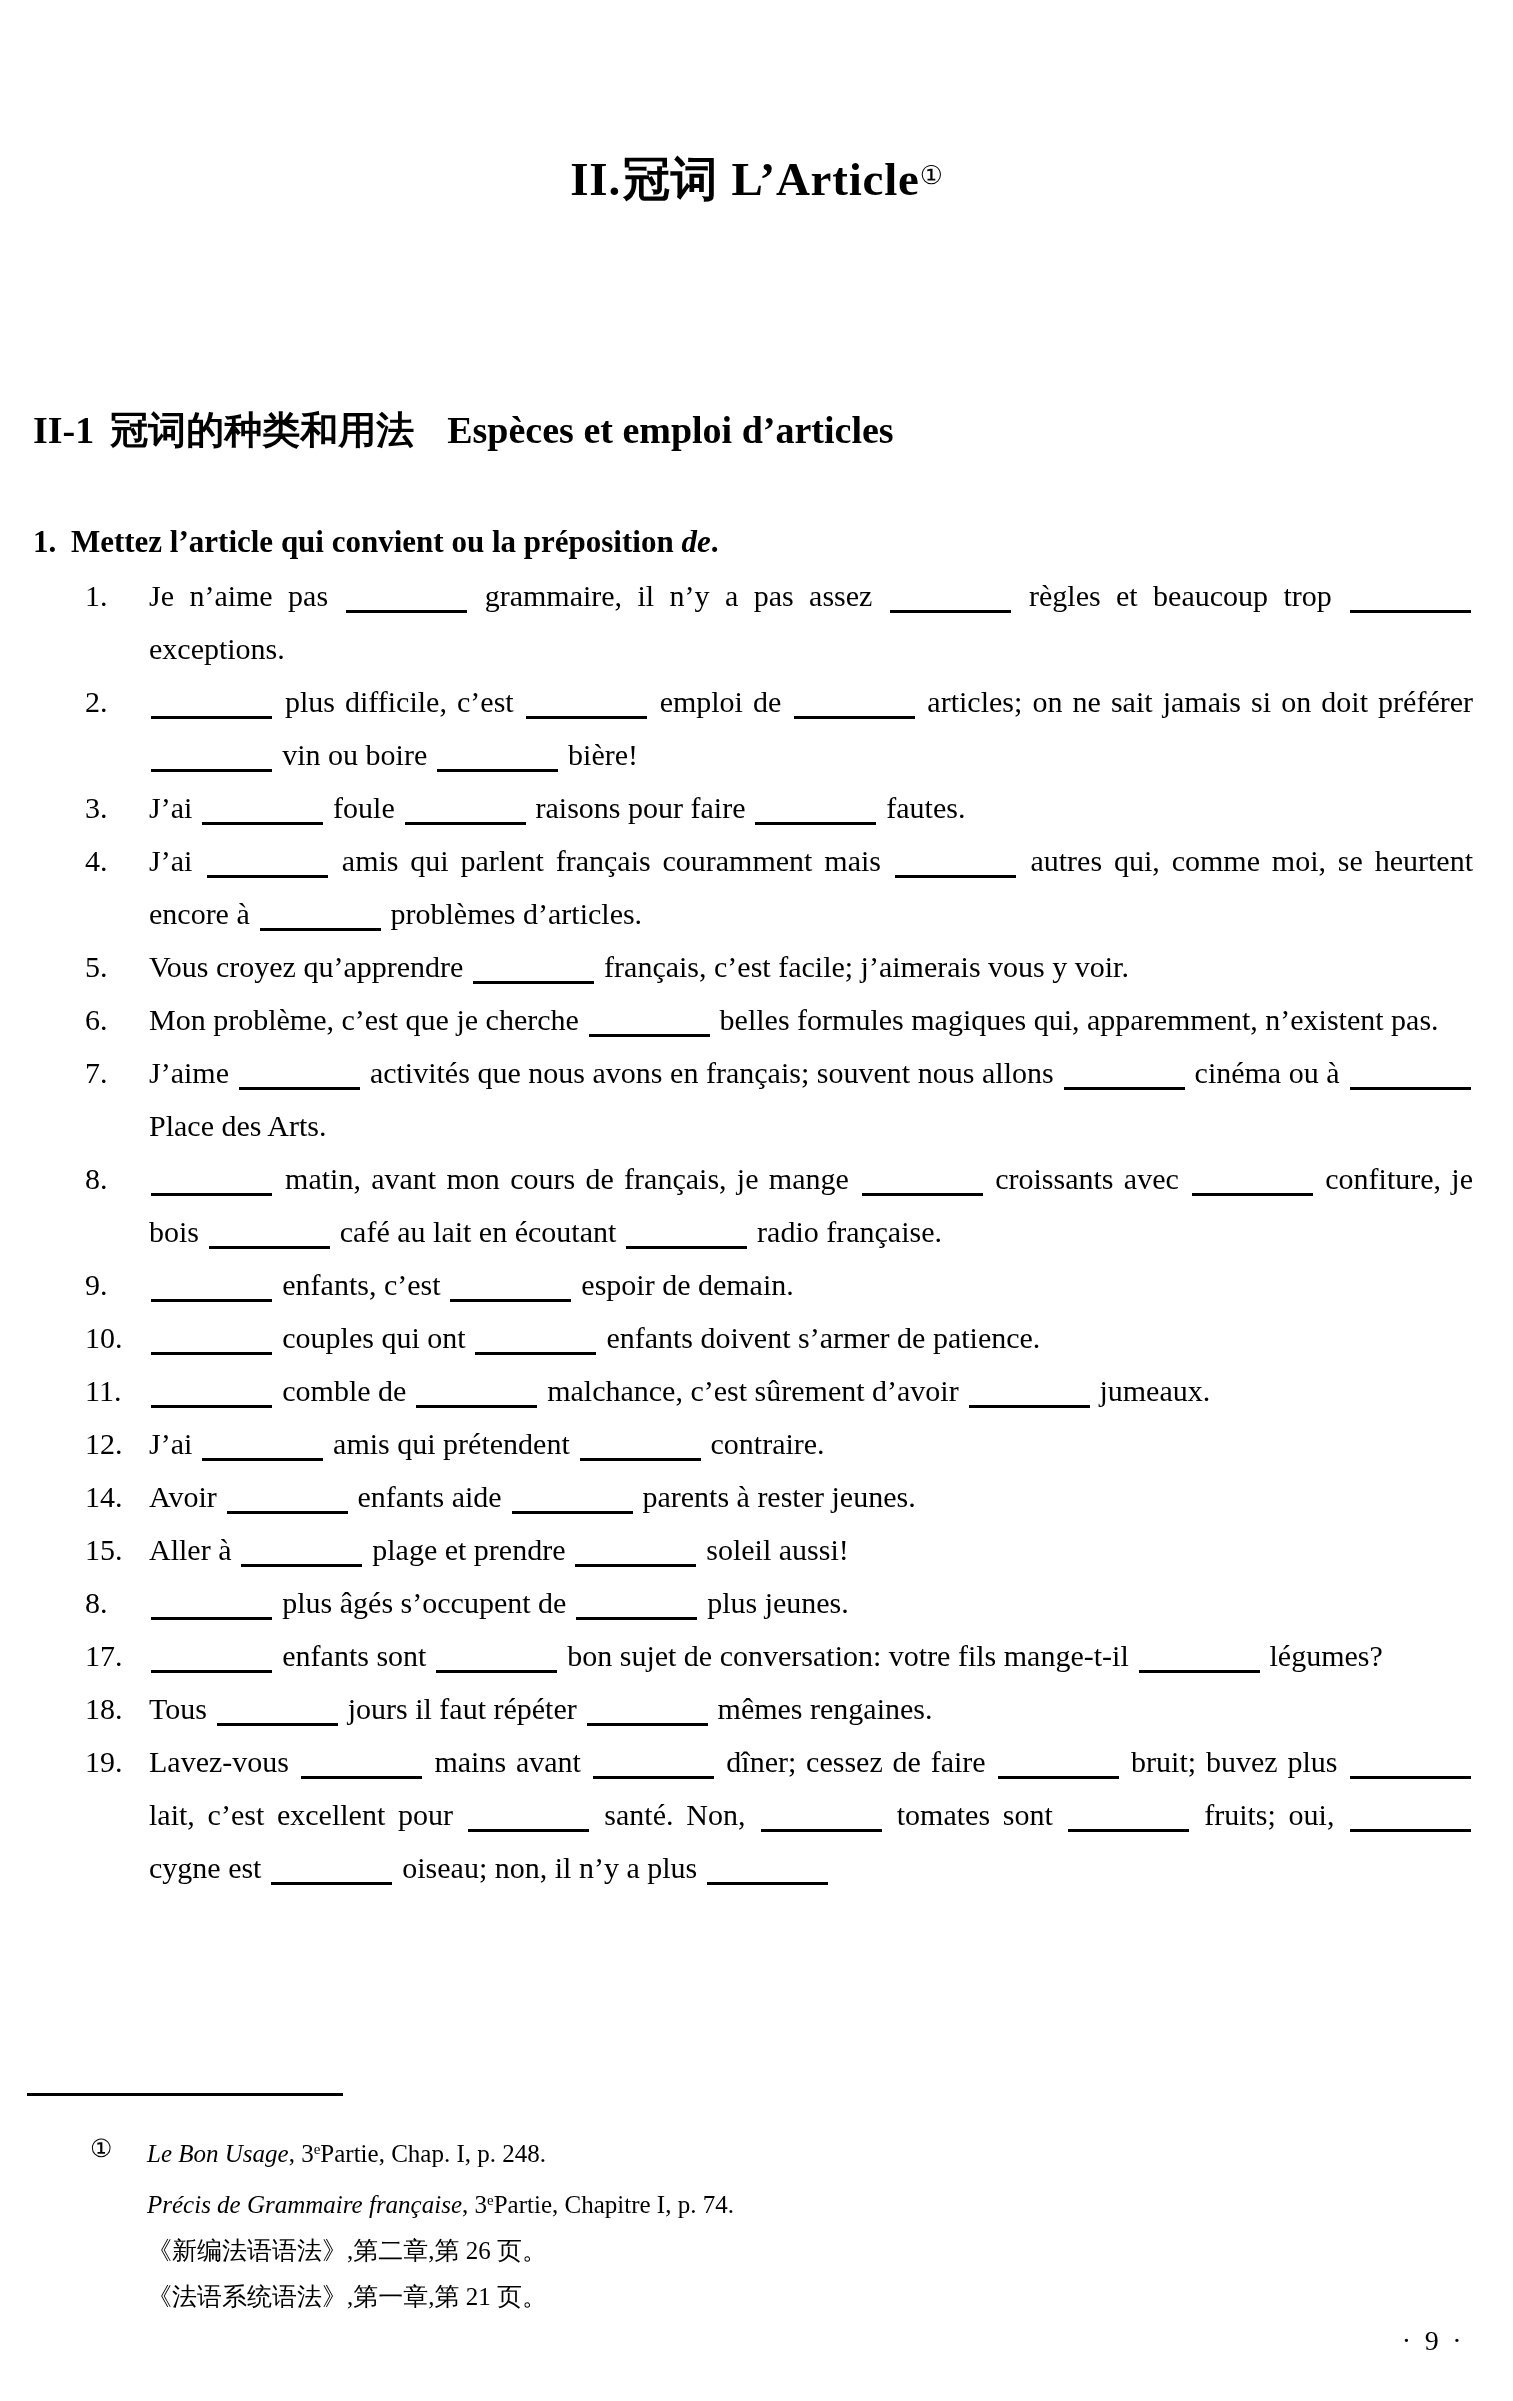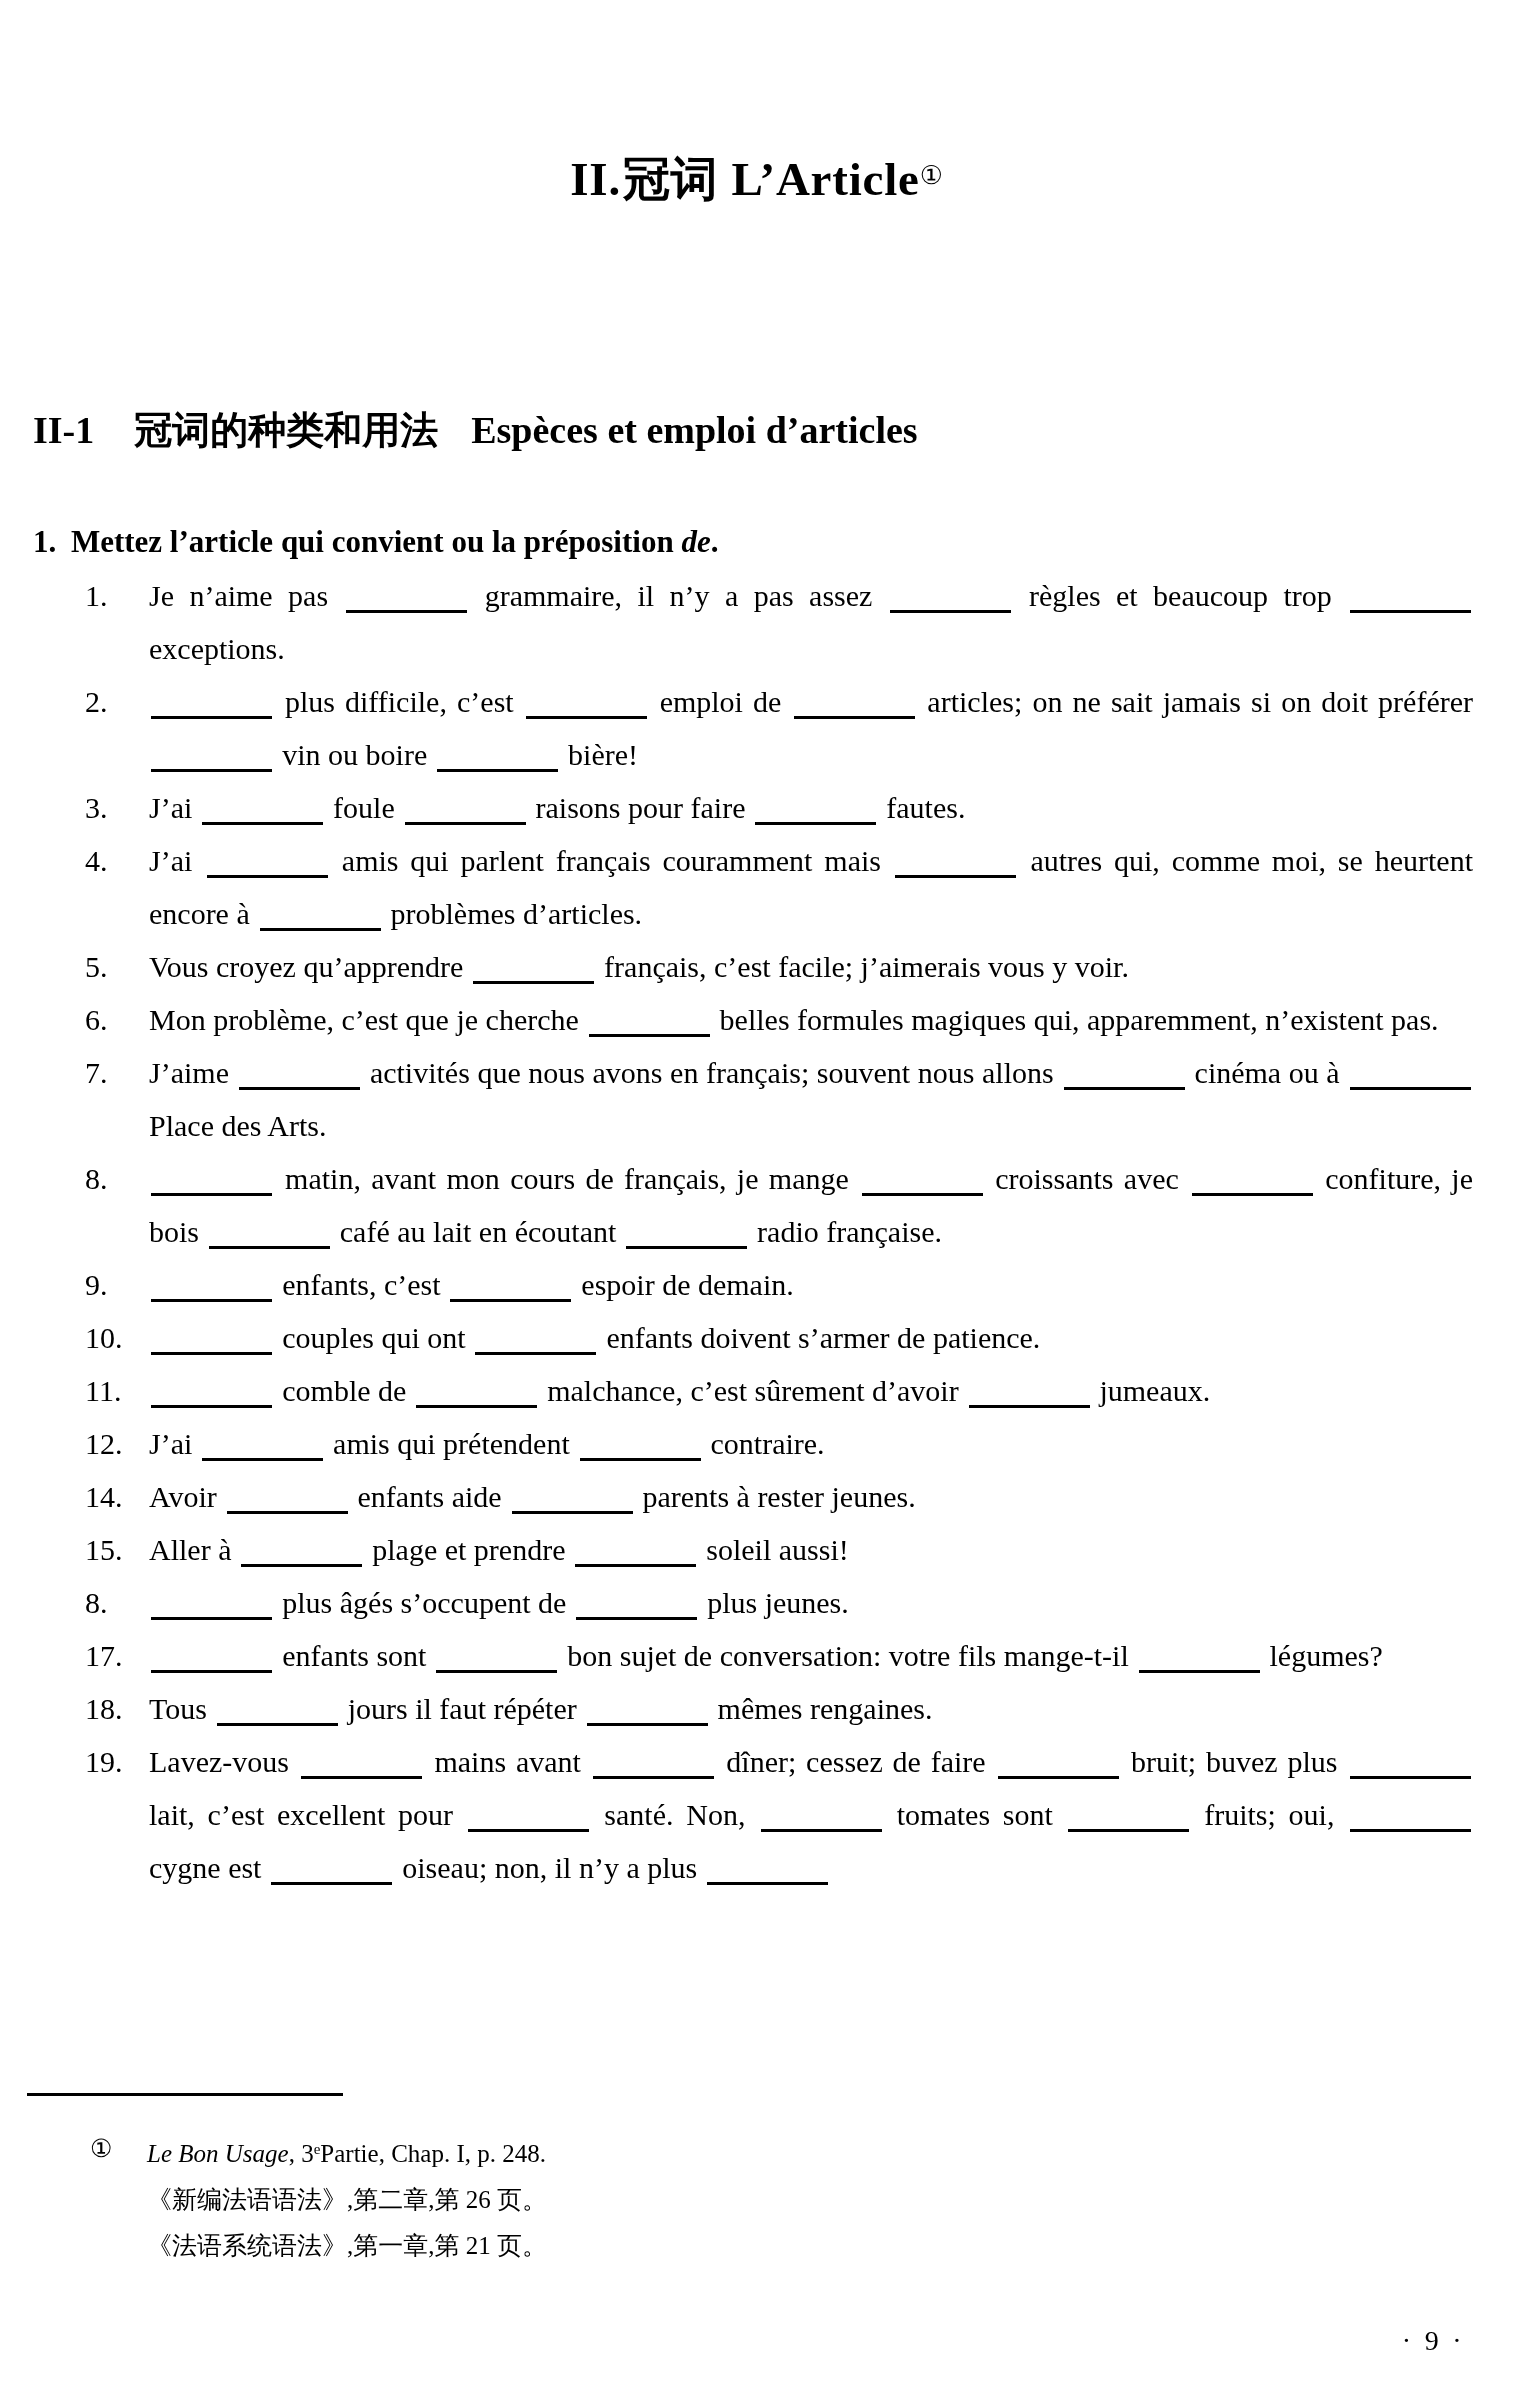--- a/index.html
+++ b/index.html
@@ -33,21 +33,21 @@
 
   
   .section-heading {
     position: absolute;
     top: 405px;
     left: 33px;
     font-size: 38px;
     font-weight: bold;
     white-space: nowrap;
   }
-  .section-heading .cn { margin: 0 33px 0 40px; }
+  .section-heading .cn { margin: 0 33px 0 16px; }
 
   
   .exercise-instruction {
     position: absolute;
     top: 516px;
     left: 33px;
     font-size: 31px;
     font-weight: bold;
     margin-top: 8px;
   }
@@ -153,18 +153,19 @@
     <div class="item"><span class="num">15.</span>Aller à <span class="blank"></span> plage et prendre <span class="blank"></span> soleil aussi!</div>
     <div class="item"><span class="num">8.</span><span class="blank"></span> plus âgés s’occupent de <span class="blank"></span> plus jeunes.</div>
     <div class="item"><span class="num">17.</span><span class="blank"></span> enfants sont <span class="blank"></span> bon sujet de conversation: votre fils mange-t-il <span class="blank"></span> légumes?</div>
     <div class="item"><span class="num">18.</span>Tous <span class="blank"></span> jours il faut répéter <span class="blank"></span> mêmes rengaines.</div>
     <div class="item"><span class="num">19.</span>Lavez-vous <span class="blank"></span> mains avant <span class="blank"></span> dîner; cessez de faire <span class="blank"></span> bruit; buvez plus <span class="blank"></span> lait, c’est excellent pour <span class="blank"></span> santé. Non, <span class="blank"></span> tomates sont <span class="blank"></span> fruits; oui, <span class="blank"></span> cygne est <span class="blank"></span> oiseau; non, il n’y a plus <span class="blank"></span></div>
   </div>
 
 <div class="fn-rule"></div>
 <div class="footnotes">
     <div class="fn-line"><span class="fn-mark">①</span><span class="it">Le Bon Usage</span><span>, 3</span><span class="sup">e</span><span>Partie, Chap. I, p. 248.</span></div>
+    <div class="fn-line"><span class="it">Précis de Grammaire française</span><span>, 3</span><span class="sup">e</span><span>Partie, Chapitre I, p. 74.</span></div>
     <div class="fn-line"><span>《新编法语语法》,第二章,第 26 页。</span></div>
     <div class="fn-line"><span>《法语系统语法》,第一章,第 21 页。</span></div>
   </div>
 
 <div class="page-number">· 9 ·</div>
 
 
 </body></html>

